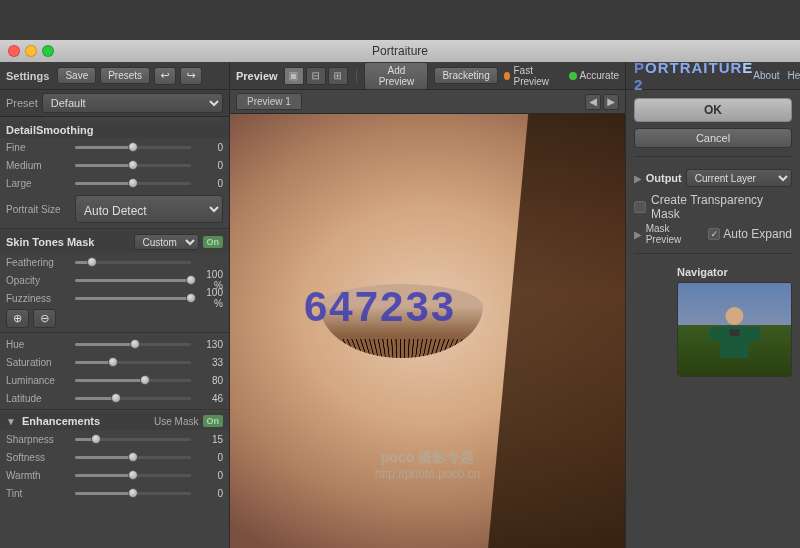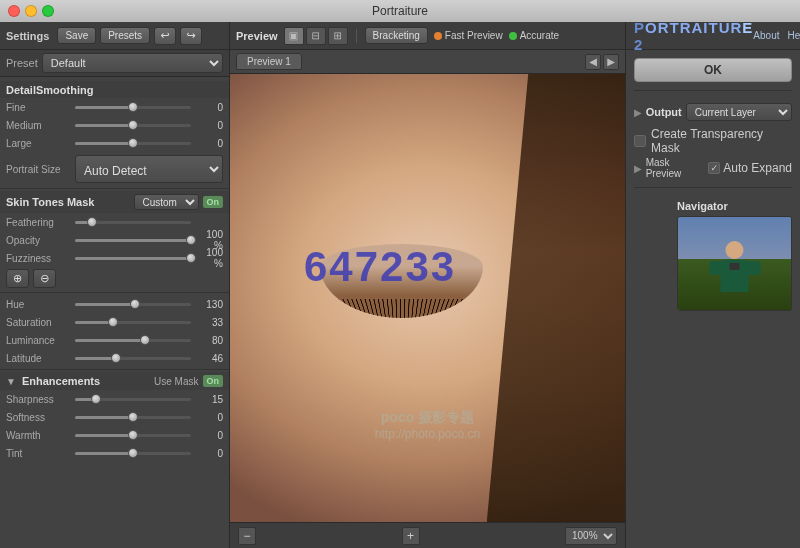--- a/index.html
+++ b/index.html
@@ -12,20 +12,21 @@
       overflow: hidden;
       color: #ccc;
     }
     .title-bar {
       background: linear-gradient(to bottom, #d0d0d0, #b8b8b8);
       height: 22px;
       display: flex;
       align-items: center;
       justify-content: center;
       position: relative;
+      margin-top: 40px;
     }
     .title-bar-title {
       font-size: 12px;
       color: #333;
       font-weight: 500;
     }
     .traffic-lights {
       position: absolute;
       left: 8px;
       display: flex;
@@ -861,20 +862,21 @@
 
   <div class="center-panel">
     <div class="preview-toolbar">
       <span class="preview-label">Preview</span>
       <div class="preview-view-btns">
         <div class="preview-view-btn active">▣</div>
         <div class="preview-view-btn">⊟</div>
         <div class="preview-view-btn">⊞</div>
       </div>
       <div class="sep"></div>
+      <button class="btn-preview">Add Preview</button>
       <button class="btn-preview">Bracketing</button>
       <div class="radio-opt">
         <div class="dot-orange"></div>
         <span>Fast Preview</span>
       </div>
       <div class="radio-opt">
         <div class="dot-green"></div>
         <span>Accurate</span>
       </div>
     </div>
@@ -920,20 +922,21 @@
     <div class="right-header">
       <span class="brand-title">P<span style="color:#88aaee">ORTRAITUR</span><span style="color:#aaccff">E</span> <span style="color:#6688cc">2</span></span>
       <div class="right-header-links">
         <a class="header-link">About</a>
         <a class="header-link">Help</a>
       </div>
     </div>
 
     <div class="right-content">
       <button class="ok-btn">OK</button>
+      <button class="cancel-btn">Cancel</button>
 
       <div class="right-divider"></div>
 
       <div class="output-section">
         <div class="output-header">
           <span class="output-arrow">▶</span>
           <span class="output-label">Output</span>
           <select class="output-dropdown">
             <option>Current Layer</option>
             <option>New Layer</option>

